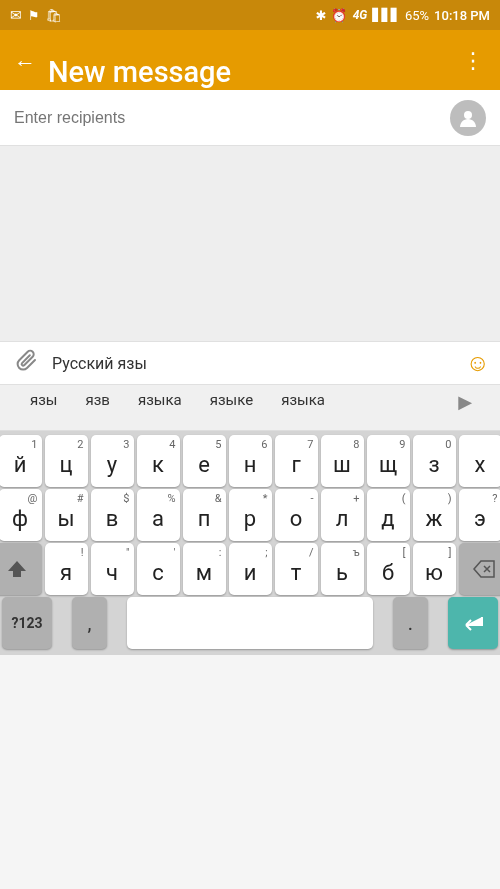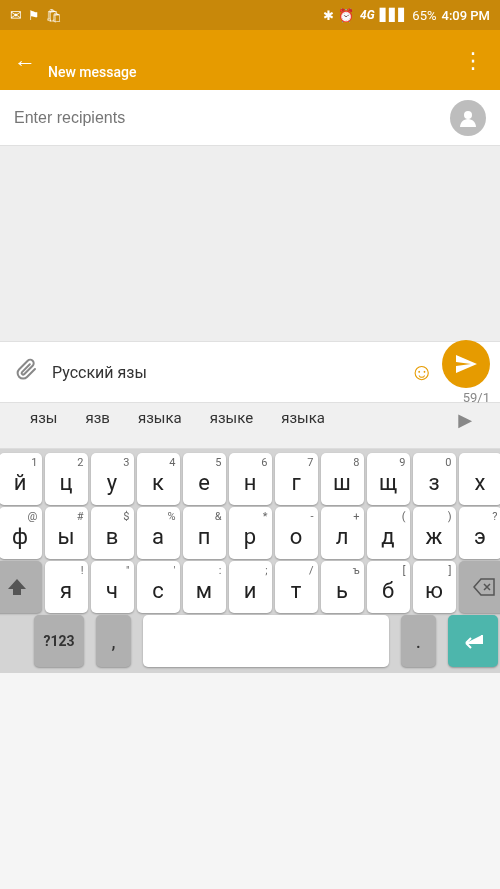--- a/index.html
+++ b/index.html
@@ -45,21 +45,21 @@
       padding: 0 14px;
       justify-content: space-between;
     }
     .app-bar-left {
       display: flex;
       align-items: center;
       gap: 12px;
     }
     .app-bar-title {
       color: white;
-      font-size: 14px;
+      font-size: 29px;
       font-weight: 500;
       margin-top: 24px;
     }
     .app-bar-back {
       color: white;
       font-size: 22px;
       cursor: pointer;
     }
     .app-bar-more {
       color: white;
@@ -102,21 +102,21 @@
     .message-area {
       width: 100%;
       height: 195px;
       background: #eeeeee;
       padding: 10px 14px;
     }
 
     
     .compose-bar {
       width: 100%;
-      height: 62px;
+      height: 44px;
       background: white;
       display: flex;
       align-items: center;
       padding: 0 10px;
       border-top: 1px solid #e0e0e0;
       border-bottom: 1px solid #e0e0e0;
       gap: 8px;
     }
     .compose-attach {
       font-size: 22px;
@@ -265,21 +265,21 @@
     <span style="color:white;font-size:14px;">✉</span>
     <span style="color:white;font-size:13px;">⚑</span>
     <span style="color:white;font-size:13px;">🛍</span>
   </div>
   <div class="status-bar-right">
     <span style="font-size:13px;">✱</span>
     <span style="font-size:13px;">⏰</span>
     <span style="font-size:12px;font-weight:bold;font-style:italic;">4G</span>
     <span style="font-size:12px;">▋▋▋</span>
     <span>65%</span>
-    <span style="font-weight:500;">4:09 PM</span>
+    <span style="font-weight:500;">10:18 PM</span>
   </div>
 </div>
 
 <div class="app-bar">
   <div class="app-bar-left">
     <span class="app-bar-back">←</span>
     <span class="app-bar-title">New message</span>
   </div>
   <span class="app-bar-more">⋮</span>
 </div>
@@ -299,28 +299,20 @@
 <div class="compose-bar">
   <span class="compose-attach">
     <svg width="26" height="26" viewBox="0 0 26 26" fill="none">
       <path d="M21 12l-8 8a5.5 5.5 0 01-7.78-7.78l8.49-8.49A3.5 3.5 0 0118.66 8.7l-8.49 8.49a1.5 1.5 0 01-2.12-2.12l7.78-7.78" stroke="#888" stroke-width="2" stroke-linecap="round"></path>
     </svg>
   </span>
   <div style="flex:1; display:flex; flex-direction:column; justify-content:center;">
     <span class="compose-text">Русский язы</span>
   </div>
   <span class="compose-emoji">☺</span>
-  <div class="compose-counter">
-    <div class="send-btn">
-      <svg width="24" height="24" viewBox="0 0 24 24" fill="white">
-        <path d="M2 21l21-9L2 3v7l15 2-15 2z"></path>
-      </svg>
-    </div>
-    <span class="counter-text">59/1</span>
-  </div>
 </div>
 
 <div class="autocomplete-bar">
   <span class="autocomplete-word">язы</span>
   <span class="autocomplete-word">язв</span>
   <span class="autocomplete-word">языка</span>
   <span class="autocomplete-word">языке</span>
   <span class="autocomplete-word">языка</span>
   <span class="autocomplete-arrow">▶</span>
 </div>
@@ -463,21 +455,21 @@
         <span class="key-main">ю</span>
       </div>
     <div class="key key-special key-backspace" style="display:flex;align-items:center;justify-content:center;">
       <svg width="22" height="18" viewBox="0 0 22 18" fill="none">
         <path d="M8 1L1 9l7 8h13V1H8z" stroke="#555" stroke-width="1.5" fill="none"></path>
         <path d="M11 6l6 6M17 6l-6 6" stroke="#555" stroke-width="1.5"></path>
       </svg>
     </div>
   </div>
 
-  <div class="key-row" style="gap:12px;margin-left:32px;">
+  <div class="key-row" style="gap:20px;">
     <div class="key key-special key-123" style="font-size:14px;font-weight:bold;color:#333;display:flex;align-items:center;justify-content:center;">?123</div>
     <div class="key key-special key-comma" style="display:flex;align-items:center;justify-content:center;font-size:20px;color:#333;">,</div>
     <div class="key key-space" style="flex:1;"></div>
     <div class="key key-special key-dot" style="display:flex;align-items:center;justify-content:center;font-size:20px;color:#333;">.</div>
     <div class="key key-enter" style="background:#4db6ac;display:flex;align-items:center;justify-content:center;color:white;font-size:22px;">
       <svg width="24" height="20" viewBox="0 0 24 20" fill="white">
         <path d="M21 4v8H5m0 0l5-5m-5 5l5 5"></path>
         <path d="M21 4v8H5" stroke="white" stroke-width="2" fill="none"></path>
         <path d="M5 12l5-5M5 12l5 5" stroke="white" stroke-width="2" fill="none"></path>
       </svg>

